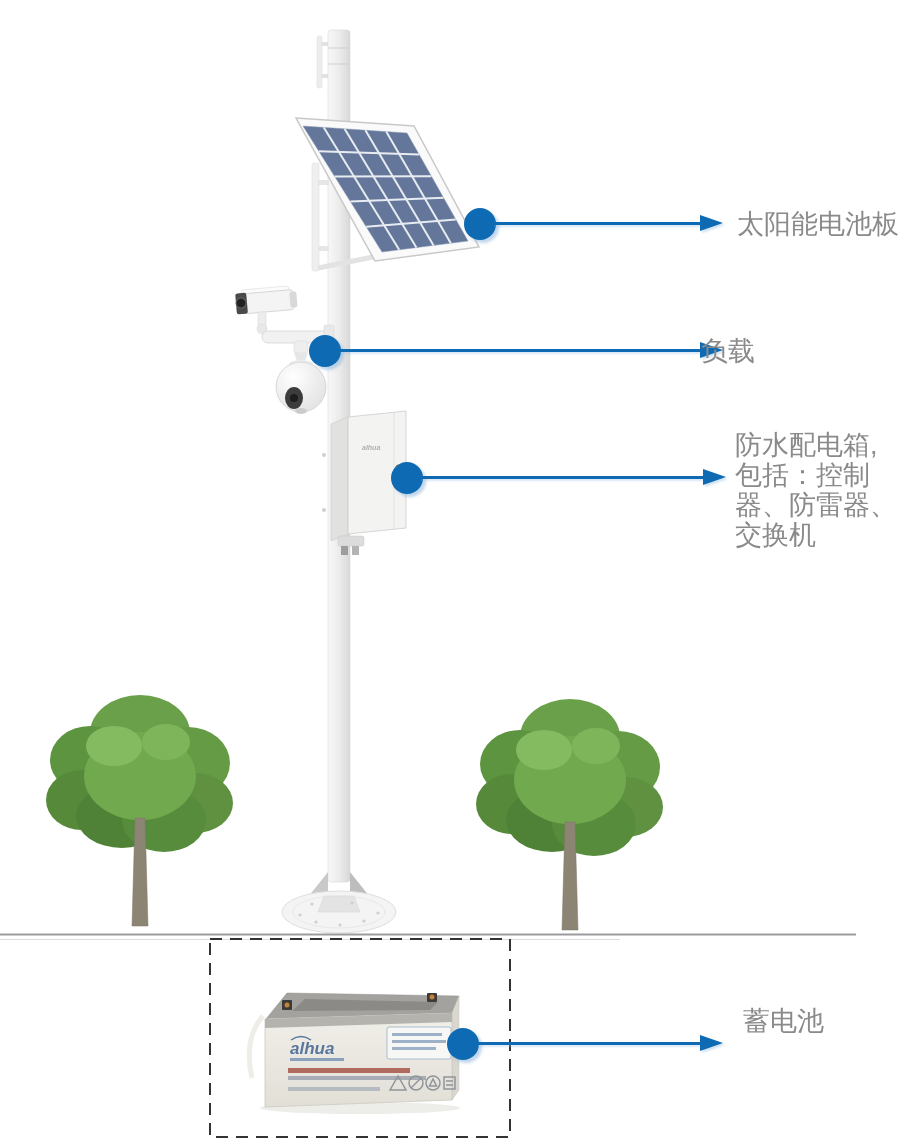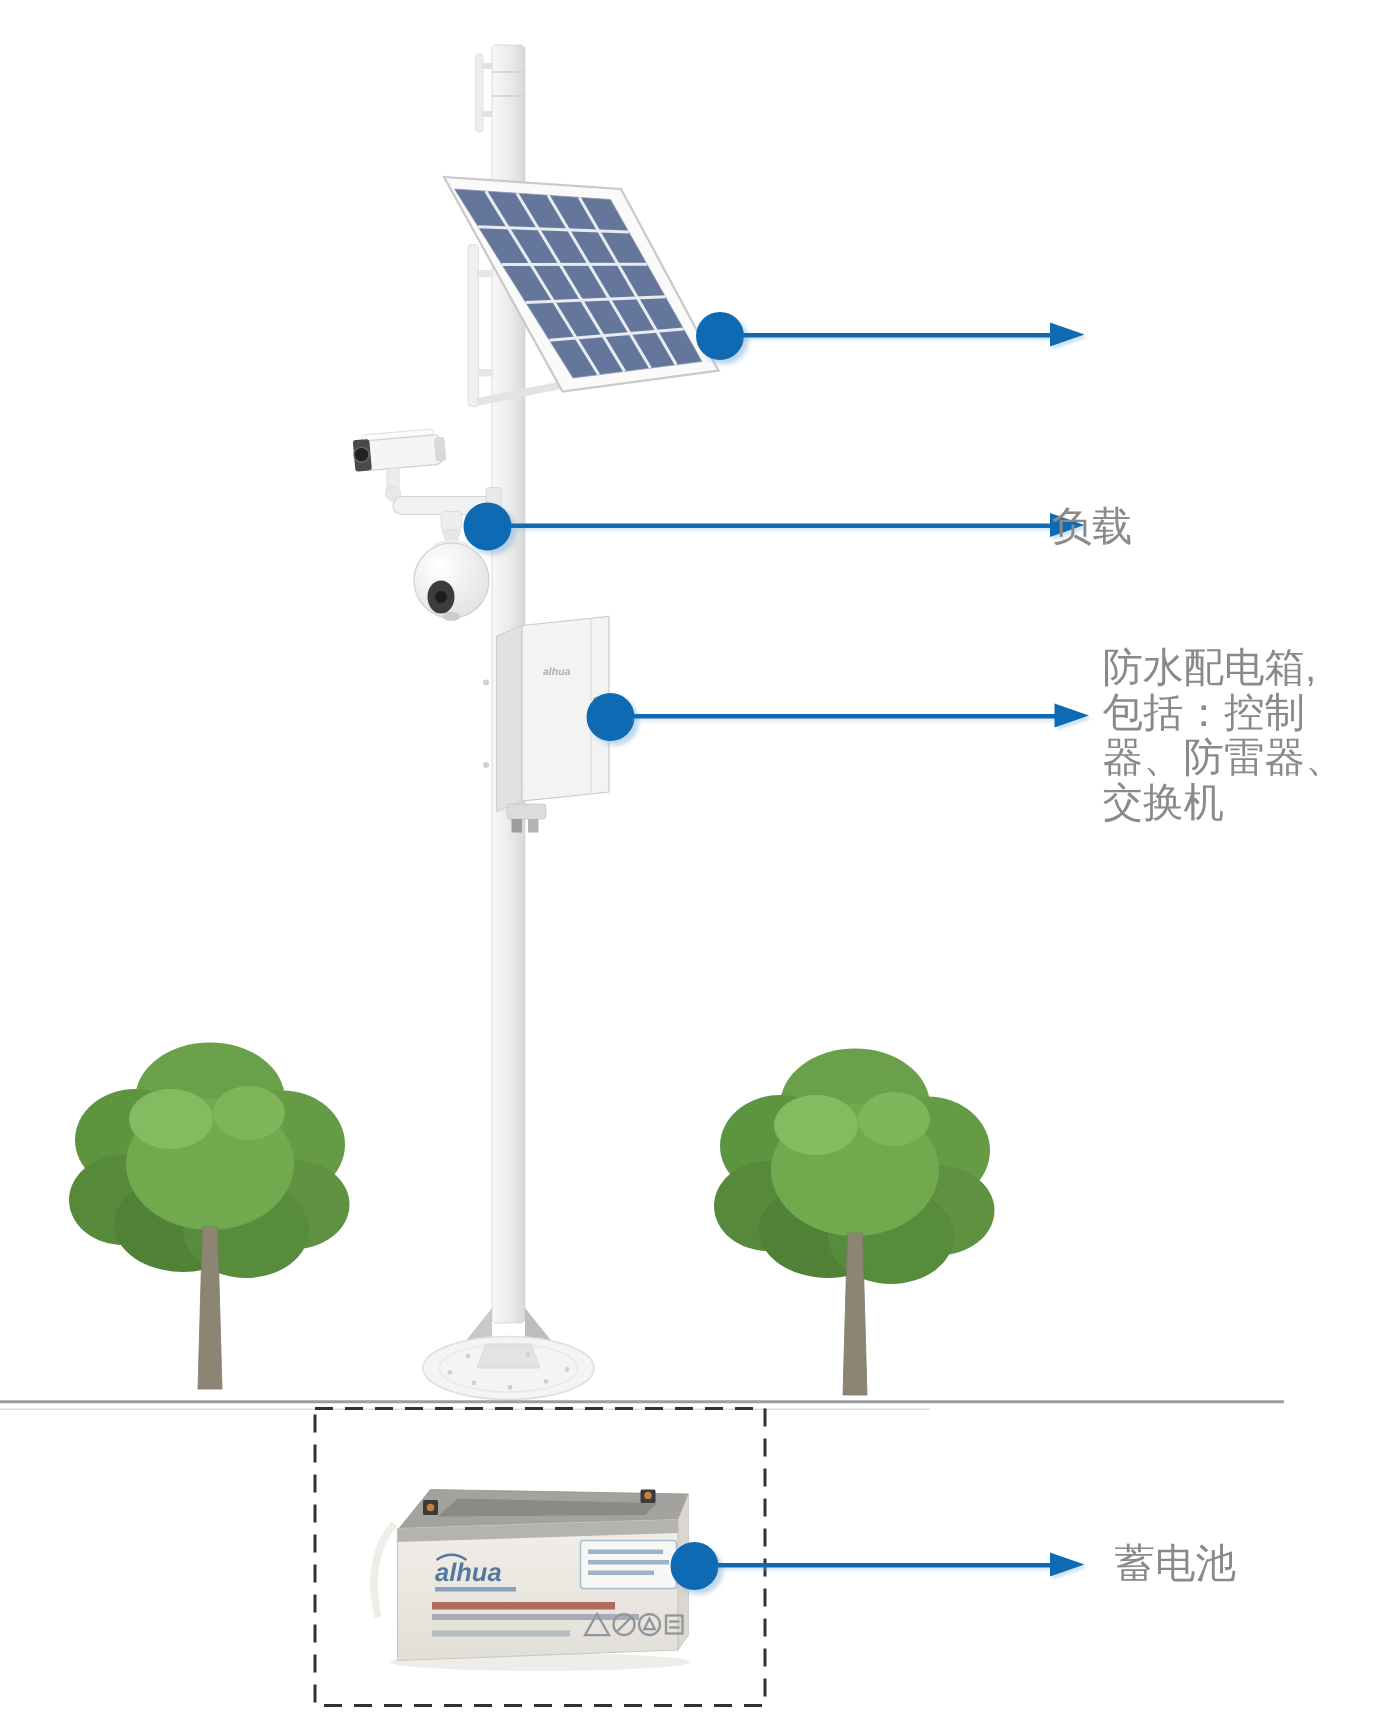--- a/index.html
+++ b/index.html
@@ -196,34 +196,35 @@
         <rect x="444" y="1077" width="11" height="12"></rect>
         <line x1="446" y1="1081" x2="453" y2="1081"></line>
         <line x1="446" y1="1085" x2="453" y2="1085"></line>
       </g>
     </g>
   </svg>
 
   <div class="callout-dot" style="left:464px;top:208px;background:#0e6bb3;"></div>
   <div class="callout-line" style="left:494px;top:222px;width:208px;background:#0e6bb3;"></div>
   <div class="callout-arrow" style="left:700px;top:215px;border-left:23px solid #0e6bb3;"></div>
+  <div class="callout-label" style="left:737px;top:209px;">太阳能电池板</div>
 
   <div class="callout-dot" style="left:309px;top:335px;background:#0e6bb3;"></div>
   <div class="callout-line" style="left:340px;top:349px;width:362px;background:#0e6bb3;"></div>
   <div class="callout-arrow" style="left:700px;top:342px;border-left:23px solid #0e6bb3;"></div>
   <div class="callout-label" style="left:701px;top:336px;">负载</div>
 
   <div class="callout-dot" style="left:391px;top:462px;background:#0e6bb3;"></div>
   <div class="callout-line" style="left:421px;top:476px;width:283px;background:#0e6bb3;"></div>
   <div class="callout-arrow" style="left:703px;top:469px;border-left:23px solid #0e6bb3;"></div>
   <div class="callout-label multiline" style="left:735px;top:430px;">
     <div>防水配电箱,</div>
     <div>包括：控制</div>
     <div>器、防雷器、</div>
     <div>交换机</div>
   </div>
 
   <div class="callout-dot" style="left:447px;top:1028px;background:#0e6bb3;"></div>
   <div class="callout-line" style="left:477px;top:1042px;width:225px;background:#0e6bb3;"></div>
   <div class="callout-arrow" style="left:700px;top:1035px;border-left:23px solid #0e6bb3;"></div>
-  <div class="callout-label" style="left:743px;top:1027px;">蓄电池</div>
+  <div class="callout-label" style="left:743px;top:1006px;">蓄电池</div>
 
 </div>
 
 </body></html>

